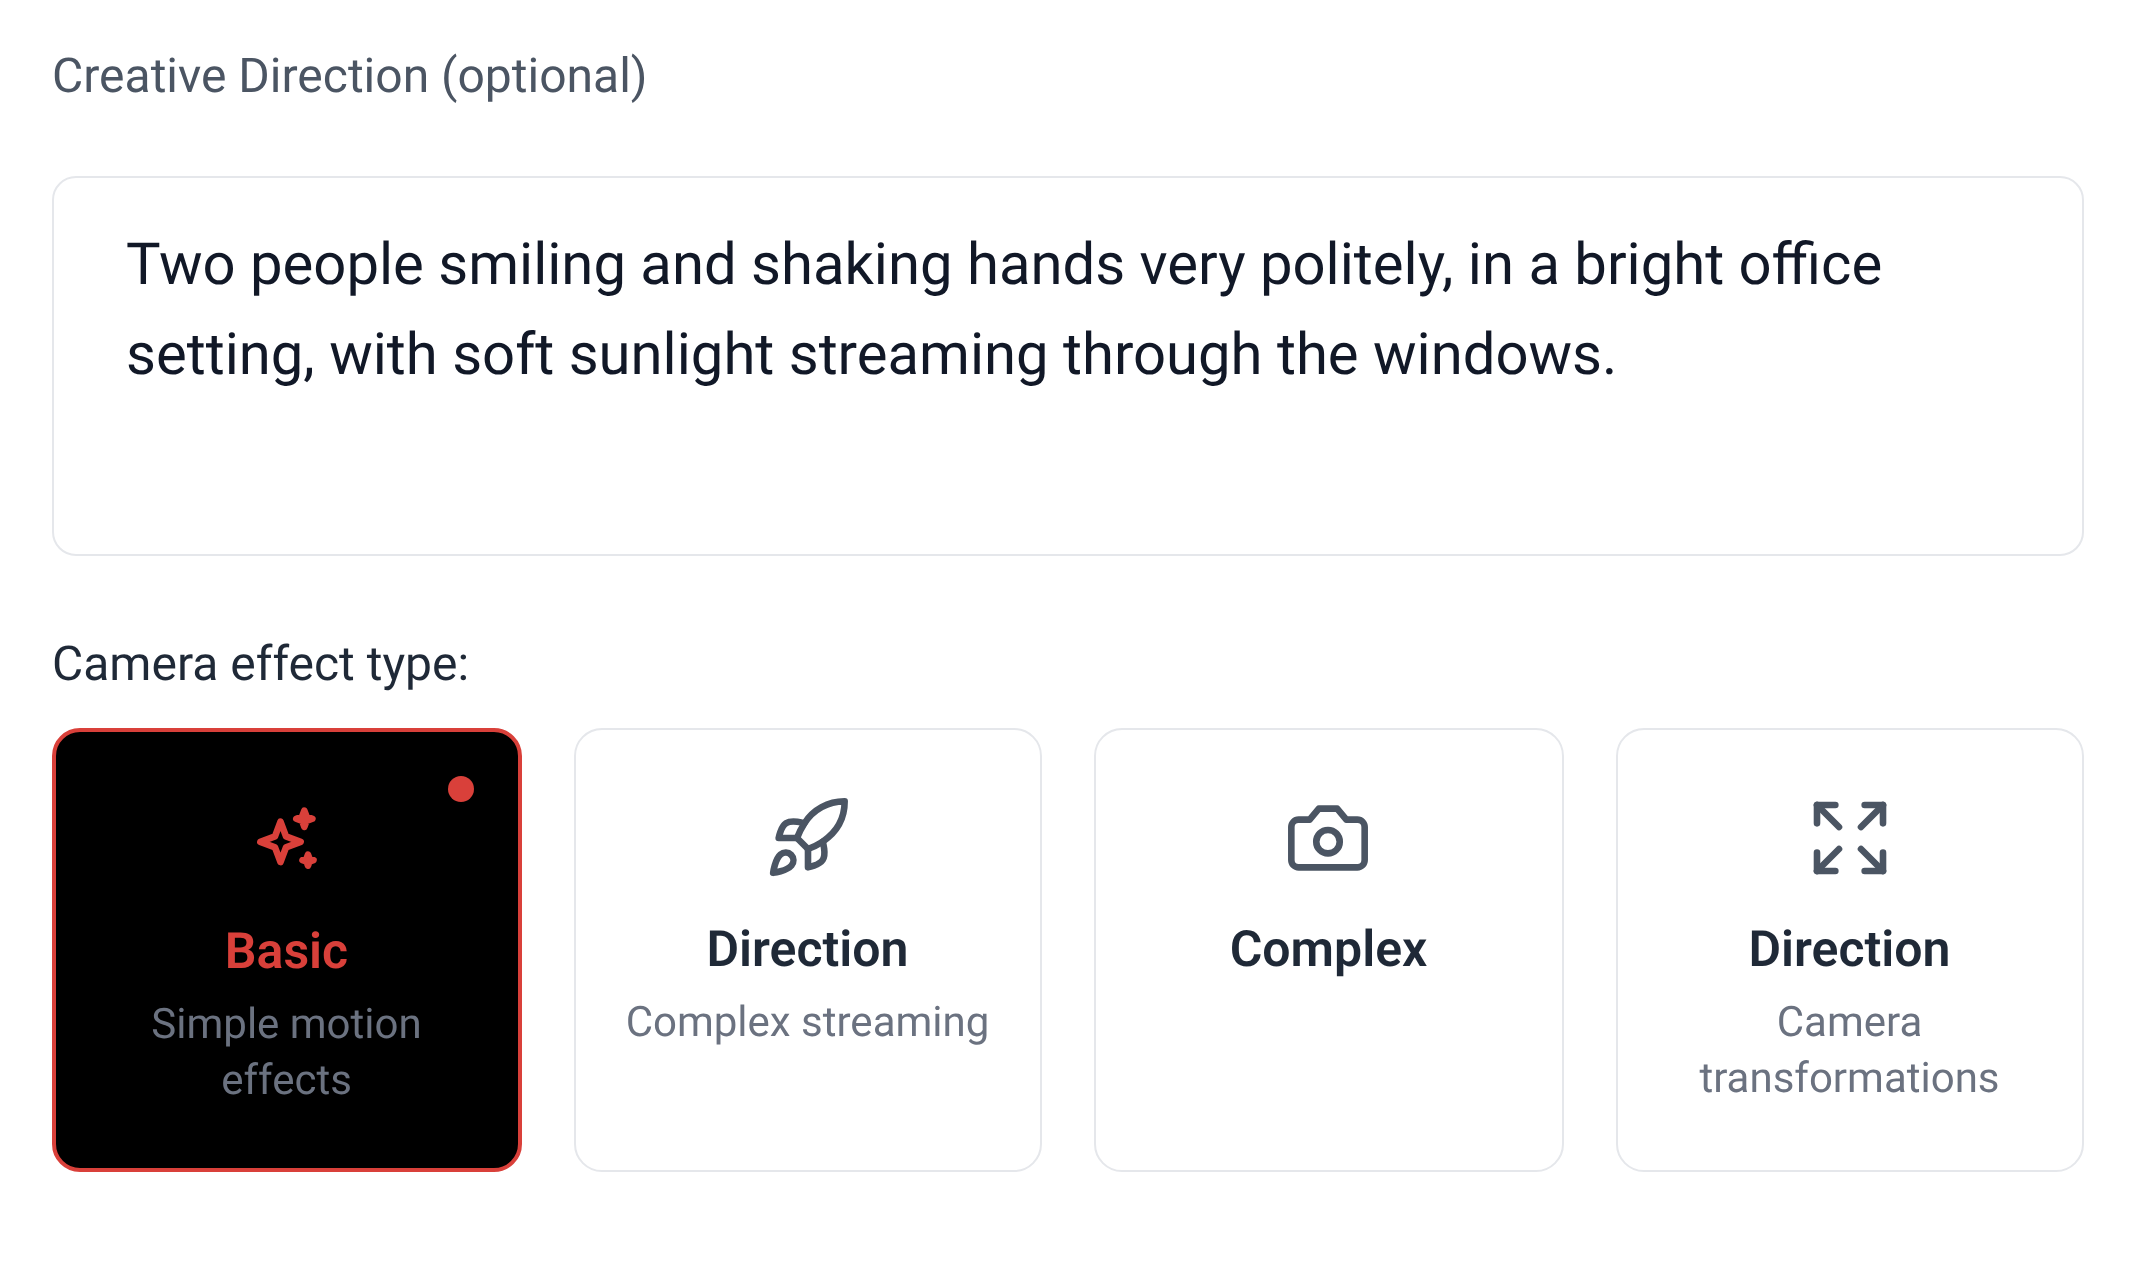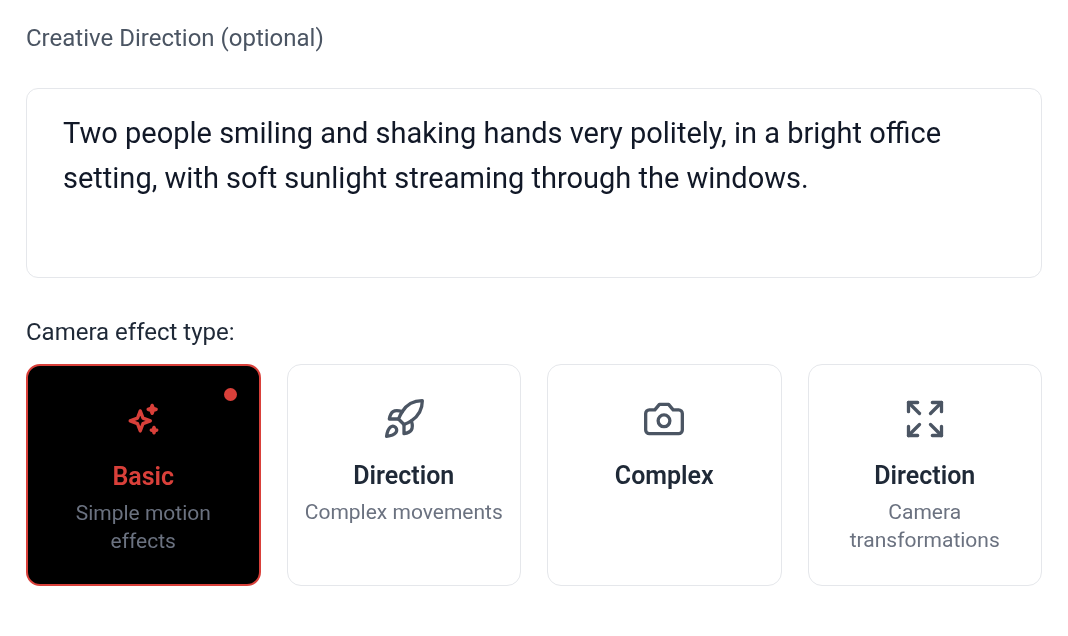--- a/index.html
+++ b/index.html
@@ -120,21 +120,21 @@
   <div class="card">
     <span class="icon">
       <svg viewBox="0 0 24 24" fill="none" stroke-width="1.8" stroke-linecap="round" stroke-linejoin="round">
         <path d="M4.5 16.5c-1.5 1.26-2 5-2 5s3.74-.5 5-2c.71-.84.7-2.13-.09-2.91a2.18 2.18 0 0 0-2.91-.09z"></path>
         <path d="M12 15l-3-3a22 22 0 0 1 2-3.95A12.88 12.88 0 0 1 22 2c0 2.72-.78 7.5-6 11a22.35 22.35 0 0 1-4 2z"></path>
         <path d="M9 12H4s.55-3.03 2-4c1.62-1.08 5 0 5 0"></path>
         <path d="M12 15v5s3.03-.55 4-2c1.08-1.62 0-5 0-5"></path>
       </svg>
     </span>
     <div class="card-title">Direction</div>
-    <div class="card-desc">Complex movements</div>
+    <div class="card-desc">Complex streaming</div>
   </div>
 
   <div class="card">
     <span class="icon">
       <svg viewBox="0 0 24 24" fill="none" stroke-width="1.8" stroke-linecap="round" stroke-linejoin="round">
         <path d="M14.5 4h-5L7 7H4a2 2 0 0 0-2 2v9a2 2 0 0 0 2 2h16a2 2 0 0 0 2-2V9a2 2 0 0 0-2-2h-3l-2.5-3z"></path>
         <circle cx="12" cy="13" r="3.2"></circle>
       </svg>
     </span>
     <div class="card-title">Complex</div>

